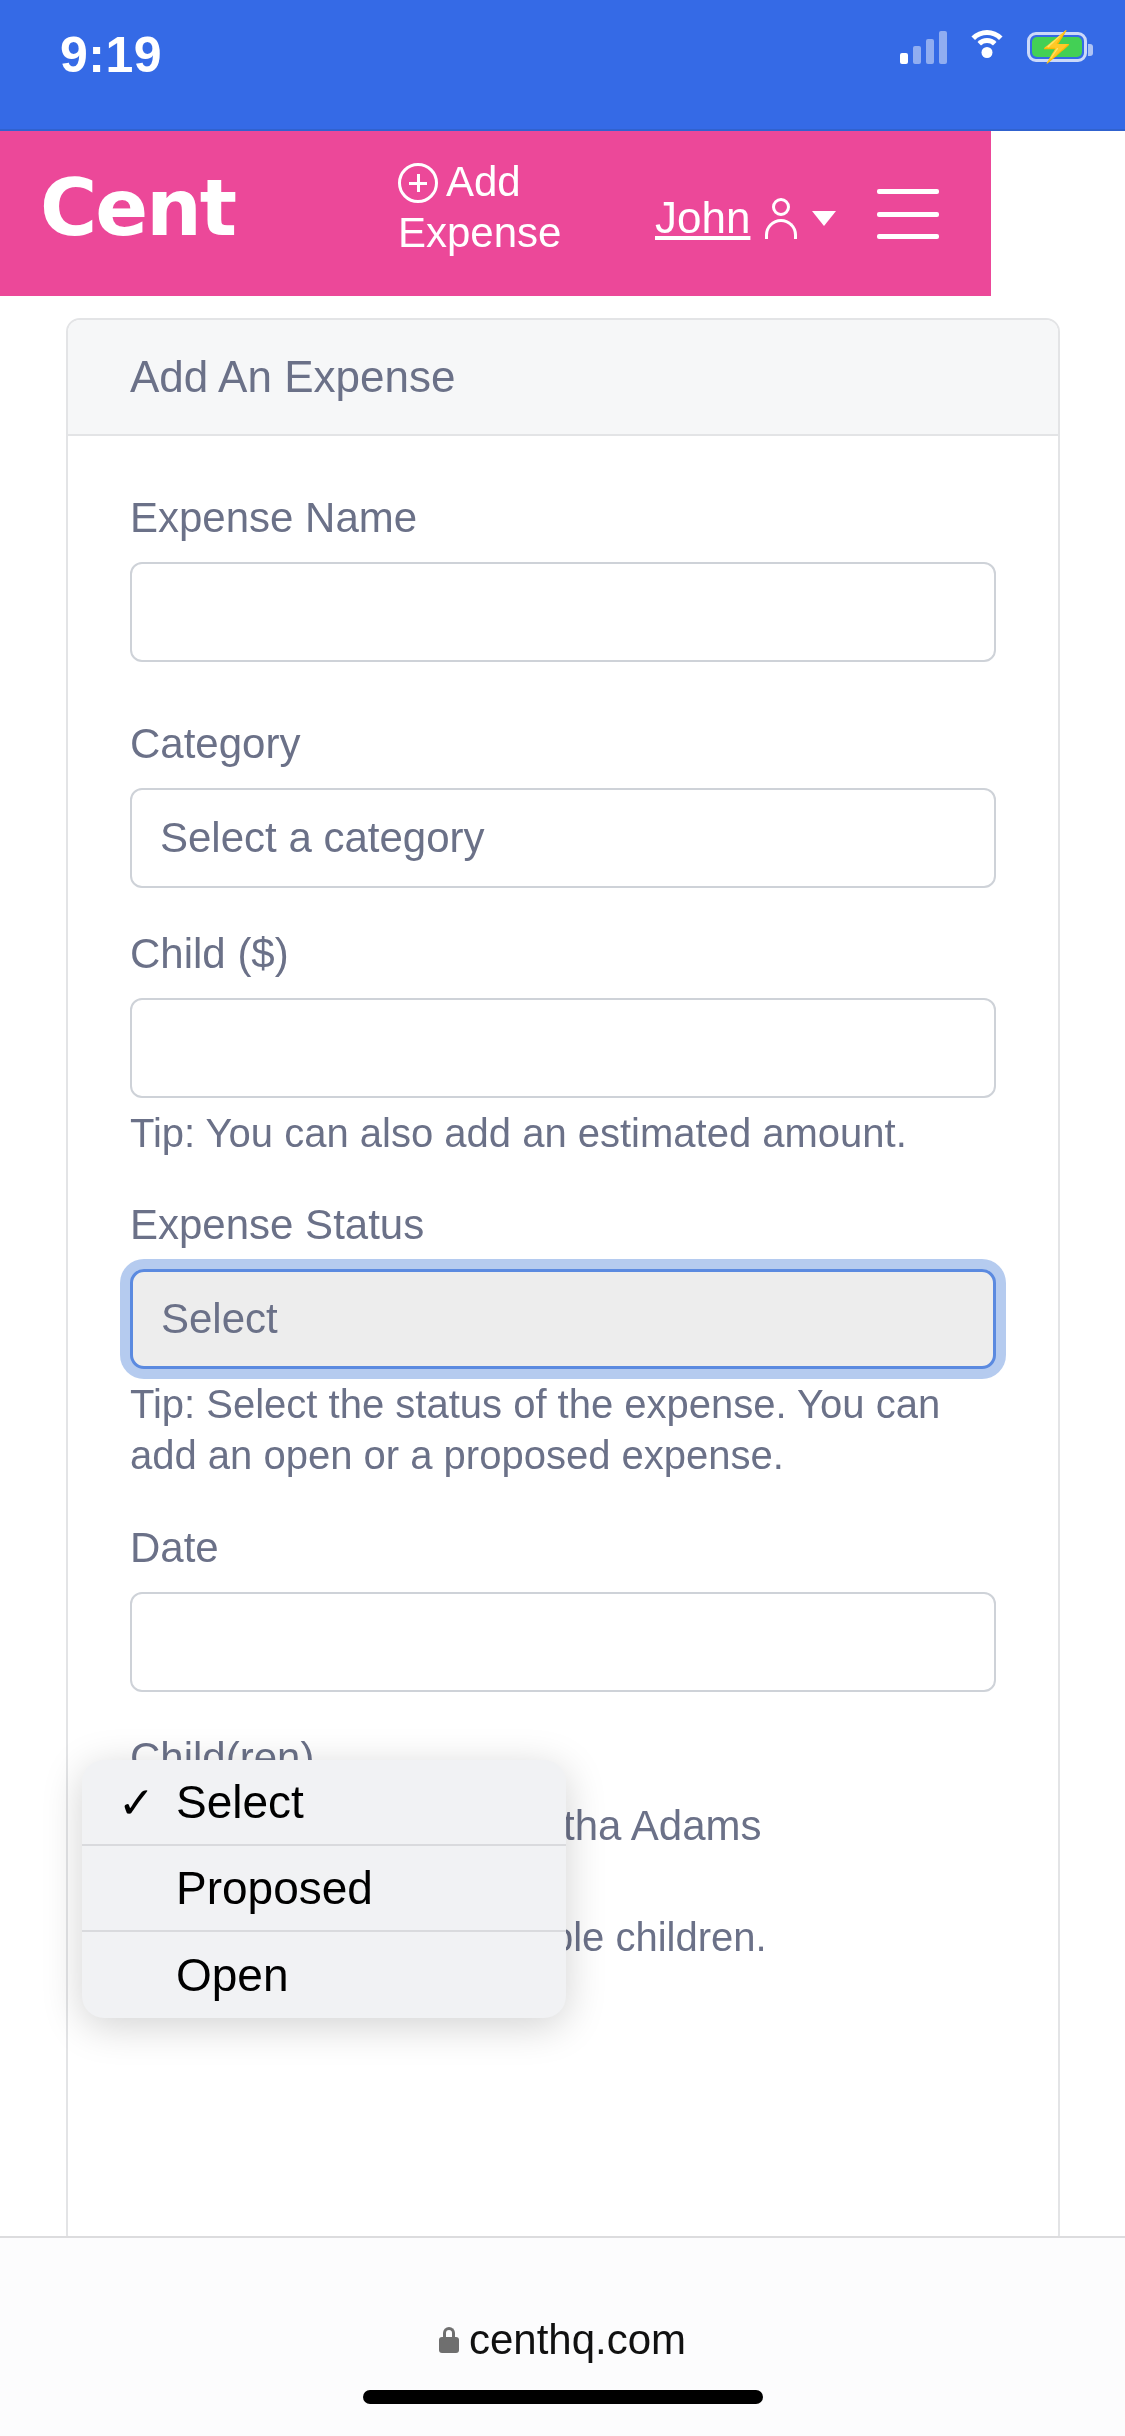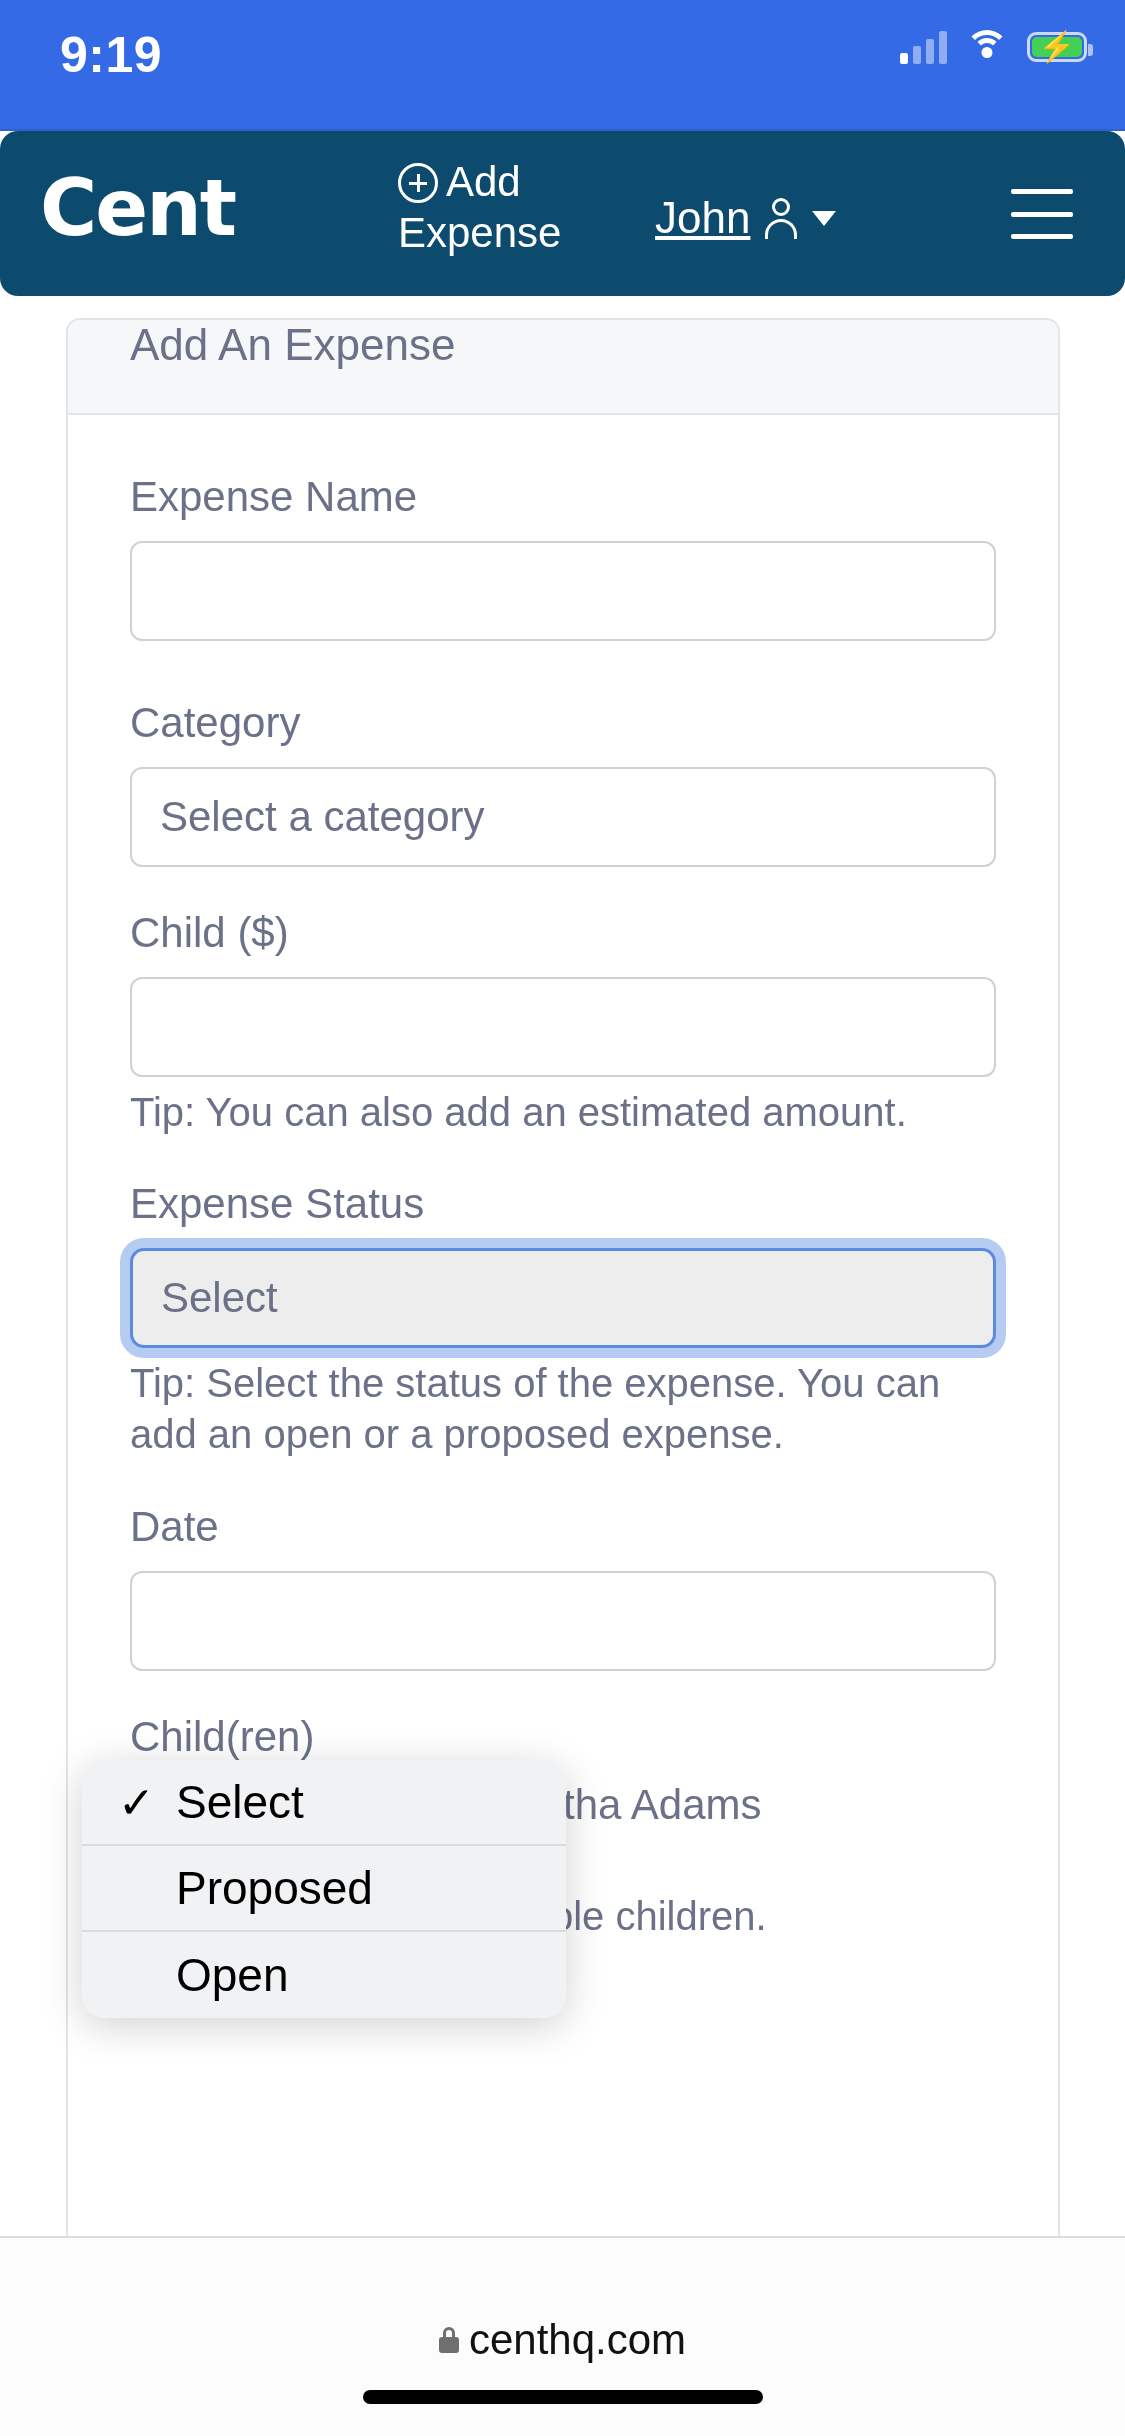--- a/index.html
+++ b/index.html
@@ -42,23 +42,23 @@
   .batt { position:relative; width:60px; height:30px; border:3px solid rgba(255,255,255,.75);
           border-radius:9px; }
   .batt::after { content:""; position:absolute; right:-9px; top:9px; width:5px; height:12px;
                  background:rgba(255,255,255,.6); border-radius:0 3px 3px 0; }
   .batt .fill { position:absolute; inset:2px; background:#43d055; border-radius:5px; }
   .bolt { position:absolute; left:50%; top:50%; transform:translate(-50%,-50%);
           color:#ffffff; font-size:30px; line-height:1; }
 
   
   .navbar {
-    position:absolute; top:131px; left:0; width:1125px; height:165px;
-    background:#0c4a6e;
-    display:flex; align-items:center;border-radius:18px;
+    position:absolute; top:131px; left:0; width:991px; height:165px;
+    background:#ec4899;
+    display:flex; align-items:center;
   }
   .brand {
     position:absolute; left:40px; top:38px;
     color:#ffffff; font-size:78px; font-weight:800;
     letter-spacing:-2px; line-height:1; font-family:"DejaVu Sans", sans-serif;
   }
   .nav-add {
     position:absolute; left:398px; top:25px; width:230px;
     color:#ffffff; font-size:42px; line-height:1.22; text-align:left;
   }
@@ -96,24 +96,24 @@
     background:#ffffff; overflow:hidden;
   }
   .card {
     position:absolute; left:66px; top:22px; width:994px;
     background:#ffffff;
     border:2px solid #e3e4e6;
     border-radius:14px;
     min-height:1930px;
   }
   .card-header {
-    height:95px; background:#f6f7f8;
+    height:116px; background:#f6f7f8;
     border-bottom:2px solid #e3e4e6;
     border-radius:12px 12px 0 0;
-    display:flex; align-items:flex-start; padding-left:62px;
+    display:flex; align-items:center; padding-left:62px;
   }
   .card-header .title { color:#6b7188; font-size:44px; }
   .card-body { padding:58px 62px 0 62px; }
 
   .field-label { color:#6b7188; font-size:42px; margin-bottom:20px; }
   .control {
     width:100%; height:100px;
     border:2px solid #ced2d8; border-radius:12px;
     background:#ffffff;
     display:flex; align-items:center; padding:0 28px;

